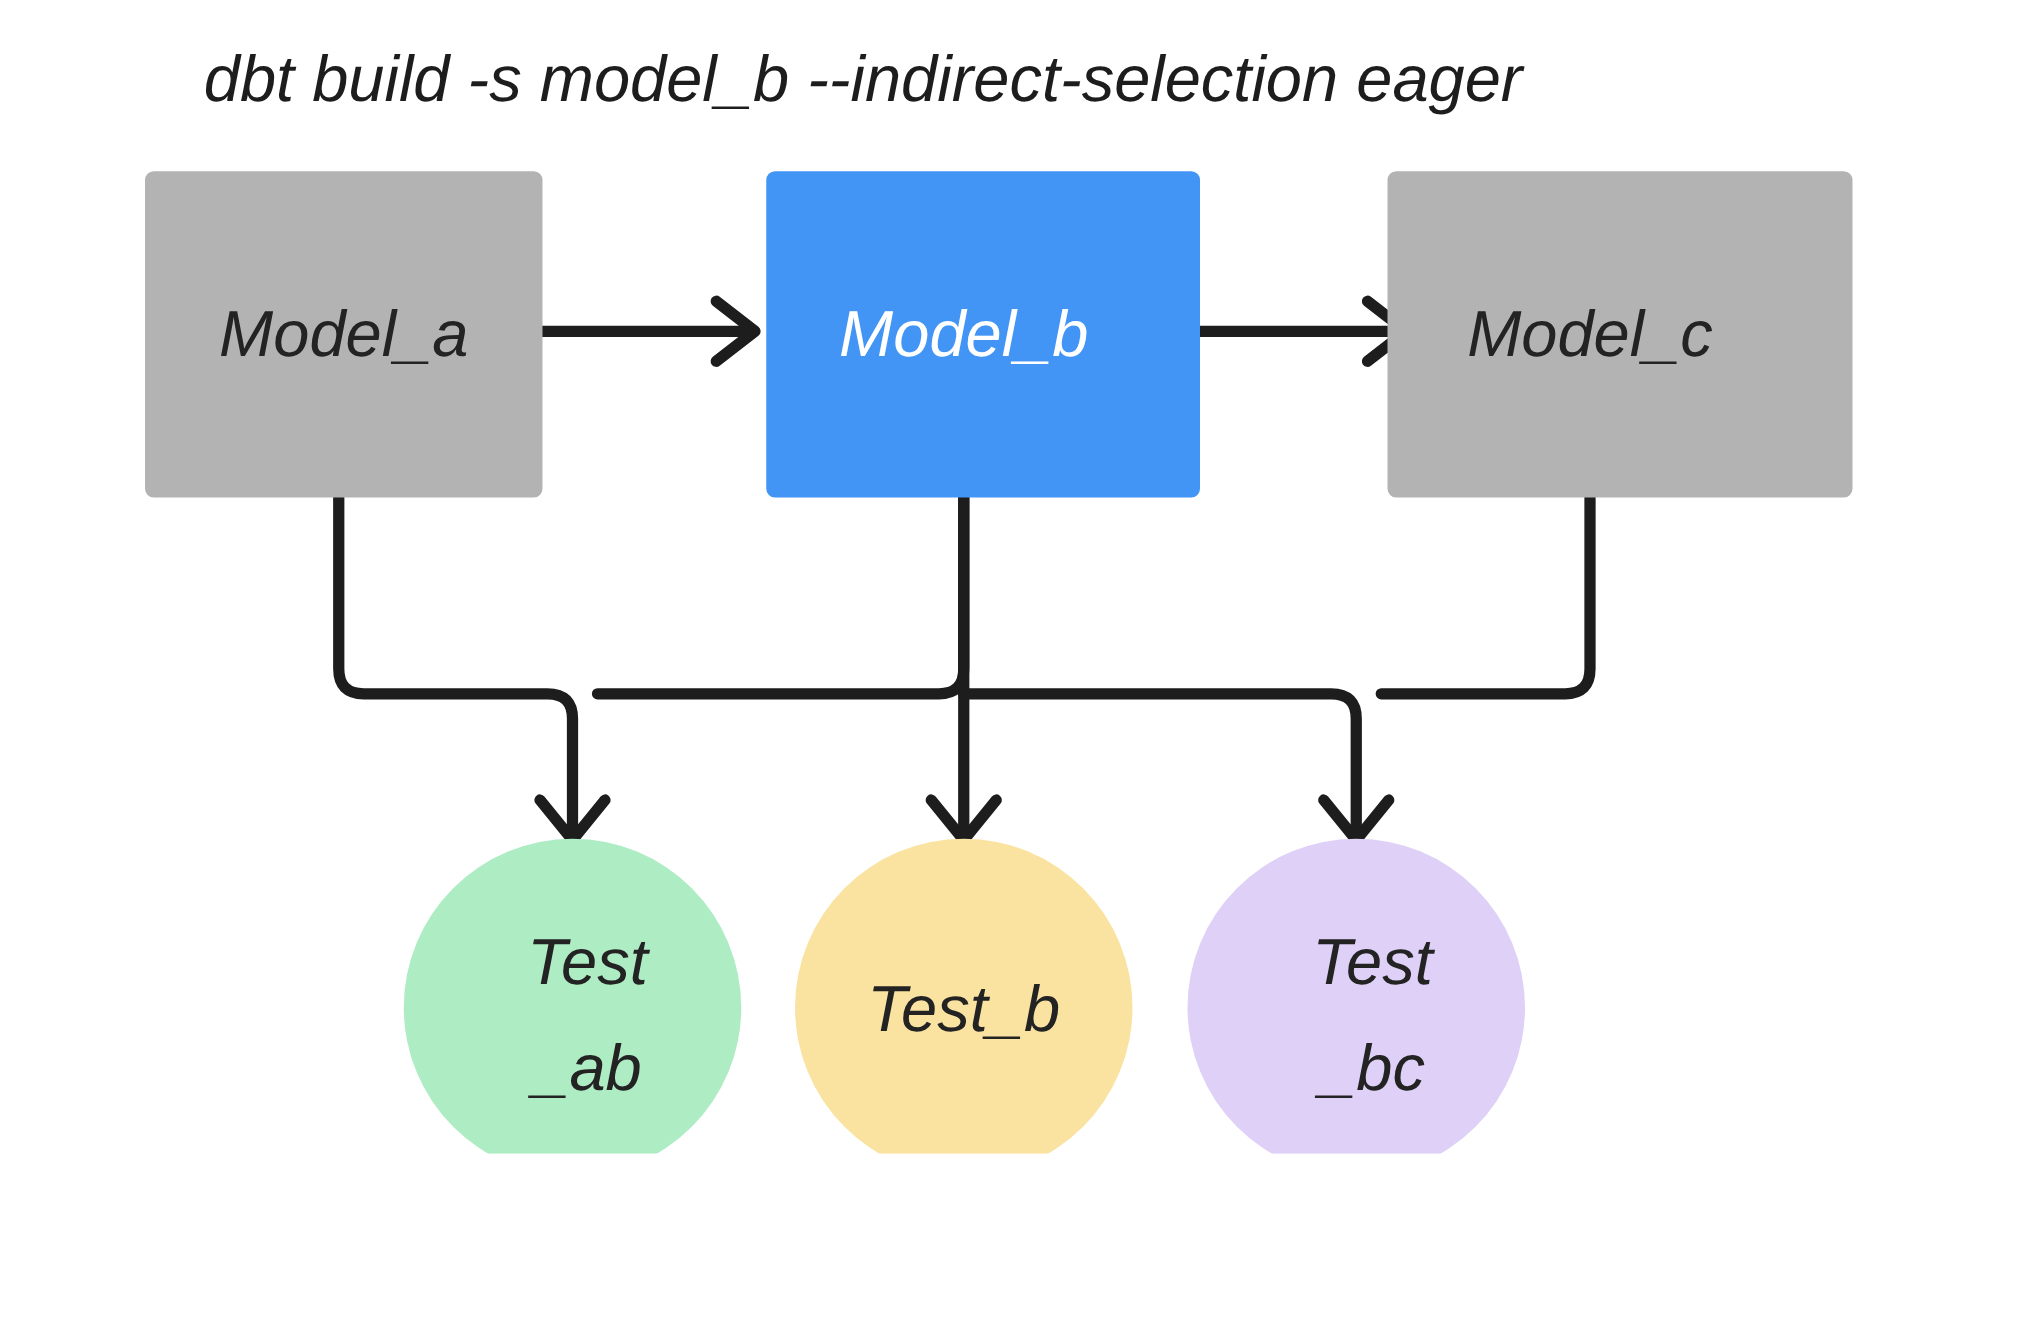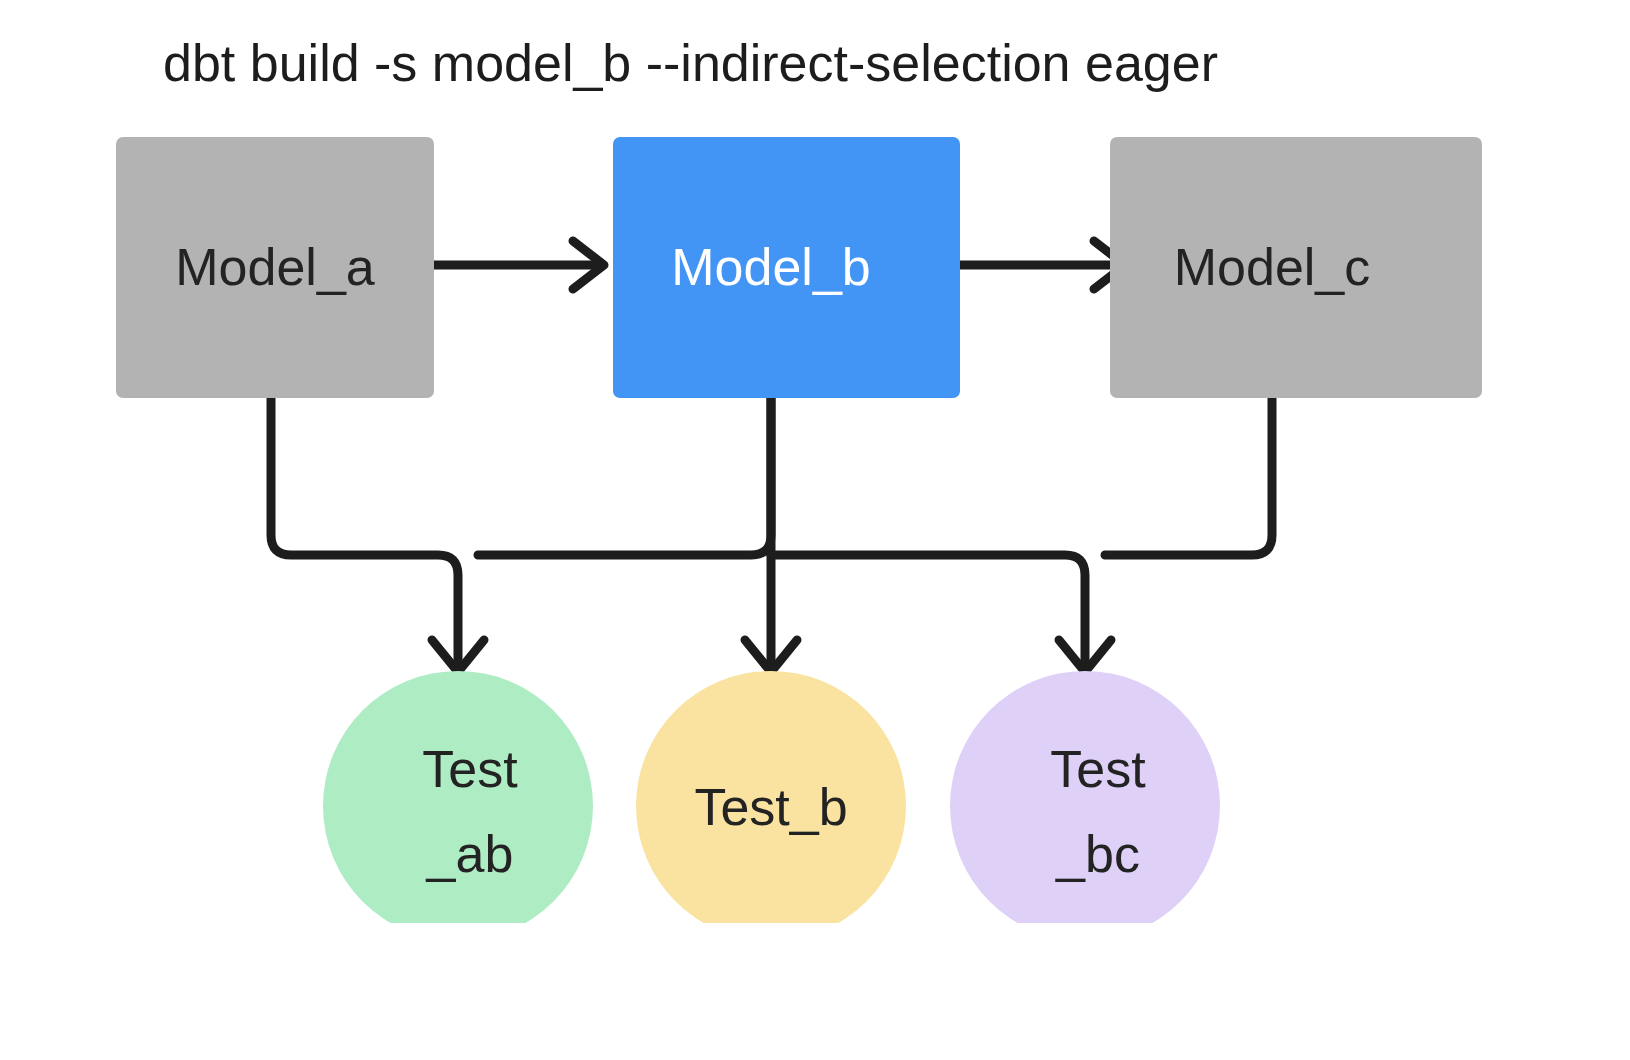--- a/index.html
+++ b/index.html
@@ -10,20 +10,21 @@
   }
   body {
     font-family: "Liberation Sans", sans-serif;
   }
   #canvas {
     position: relative;
     width: 1630px;
     height: 923px;
     background: #ffffff;
     overflow: hidden;
+    font-style: italic;
   }
   #diagram-svg {
     position: absolute;
     top: 0;
     left: 0;
     width: 1630px;
     height: 1060px;
   }
   .title-text {
     font-family: "Liberation Sans", sans-serif;

